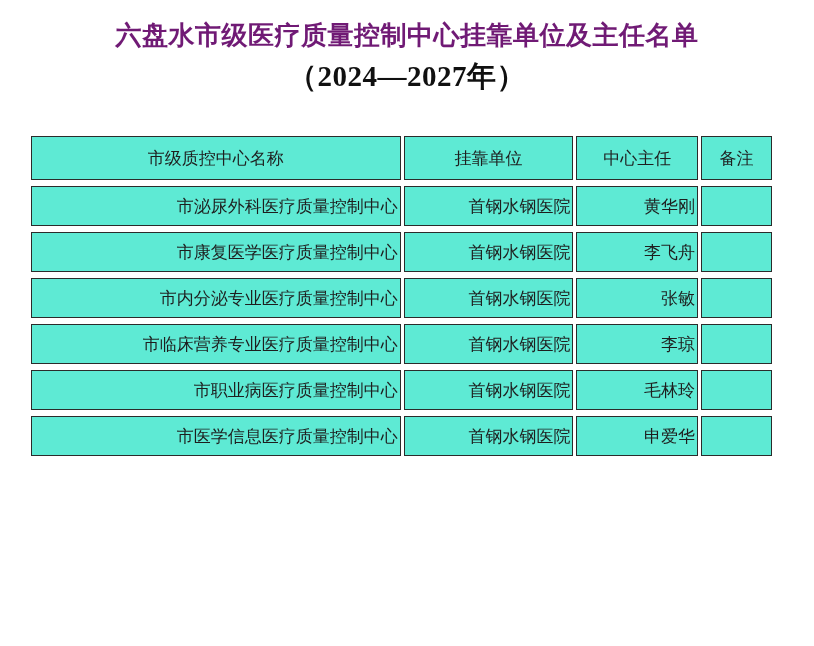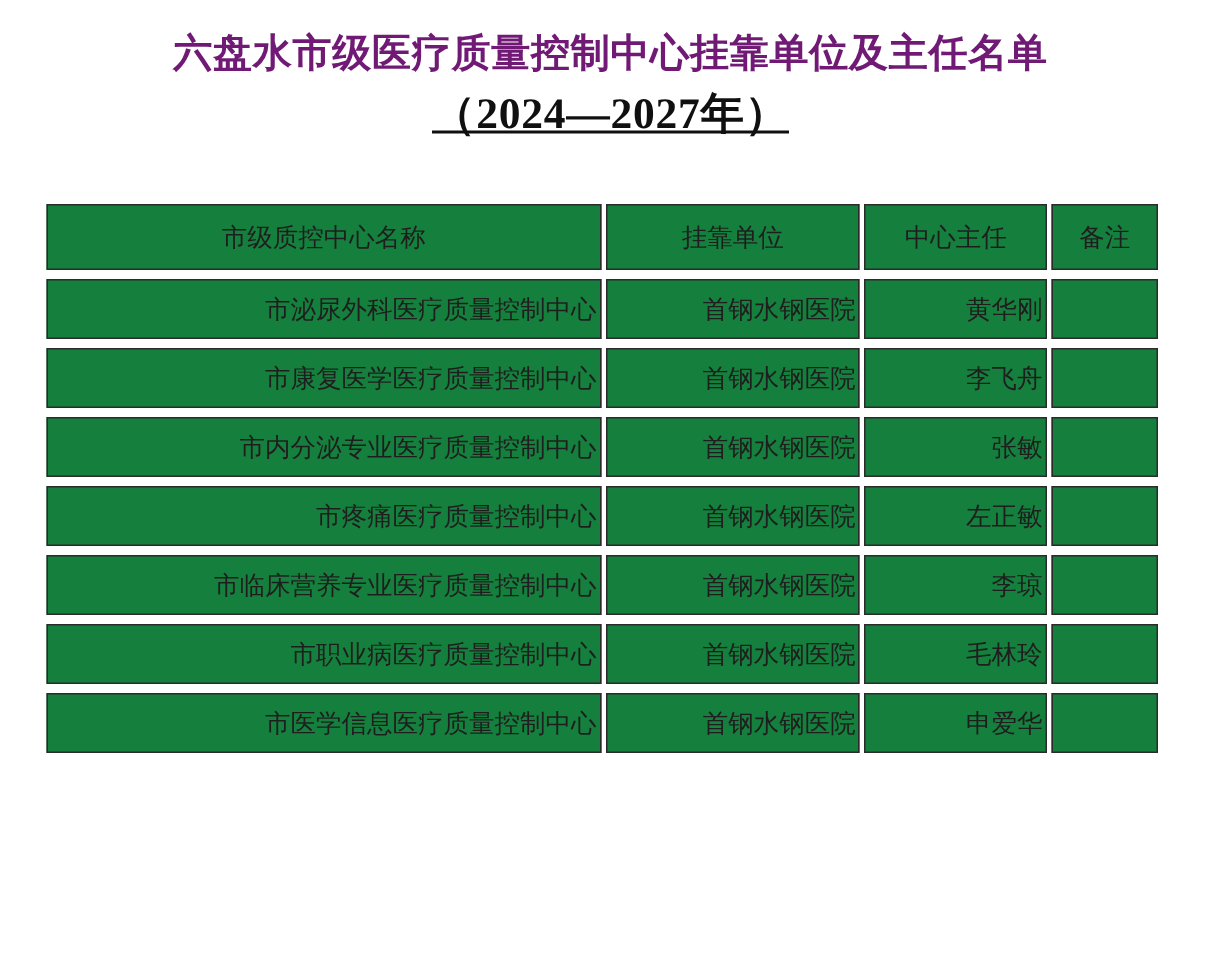--- a/index.html
+++ b/index.html
@@ -32,35 +32,34 @@
     white-space: nowrap;
   }
   .subtitle {
     margin: 2px 10px 0 10px;
     text-align: center;
     font-size: 29px;
     line-height: 36px;
     font-weight: bold;
     color: #101010;
     letter-spacing: 0.5px;
-    text-decoration: underline;
   }
   table.qc-table {
     position: absolute;
     left: 28px;
     top: 114px;
     width: 747px;
     table-layout: fixed;
     border-collapse: separate;
     border-spacing: 3px 6px; 
   }
   table.qc-table th,
   table.qc-table td {
     border: 1px solid #2b2b2b;
-    background: #15803d;
+    background: #5eead4;
     text-align: center;
     vertical-align: middle;
     font-size: 17px;
     font-weight: normal;
     padding: 0 2px;
     overflow: hidden;
     white-space: nowrap;
   }
   table.qc-table th { height: 42px; }
   table.qc-table td { height: 38px; text-align: right; }
@@ -105,26 +104,20 @@
         <td>李飞舟</td>
         <td></td>
       </tr>
       <tr>
         <td>市内分泌专业医疗质量控制中心</td>
         <td>首钢水钢医院</td>
         <td>张敏</td>
         <td></td>
       </tr>
       <tr>
-        <td>市疼痛医疗质量控制中心</td>
-        <td>首钢水钢医院</td>
-        <td>左正敏</td>
-        <td></td>
-      </tr>
-      <tr>
         <td>市临床营养专业医疗质量控制中心</td>
         <td>首钢水钢医院</td>
         <td>李琼</td>
         <td></td>
       </tr>
       <tr>
         <td>市职业病医疗质量控制中心</td>
         <td>首钢水钢医院</td>
         <td>毛林玲</td>
         <td></td>

